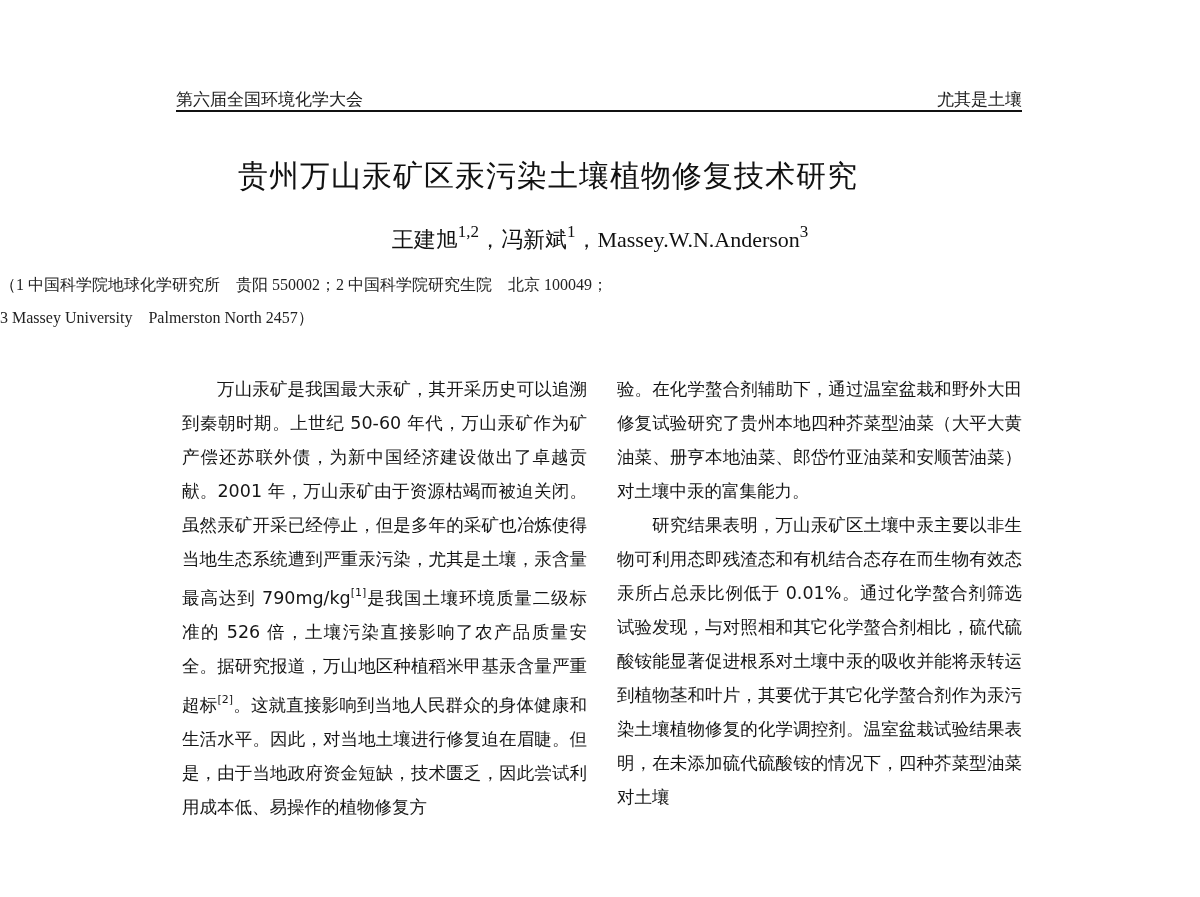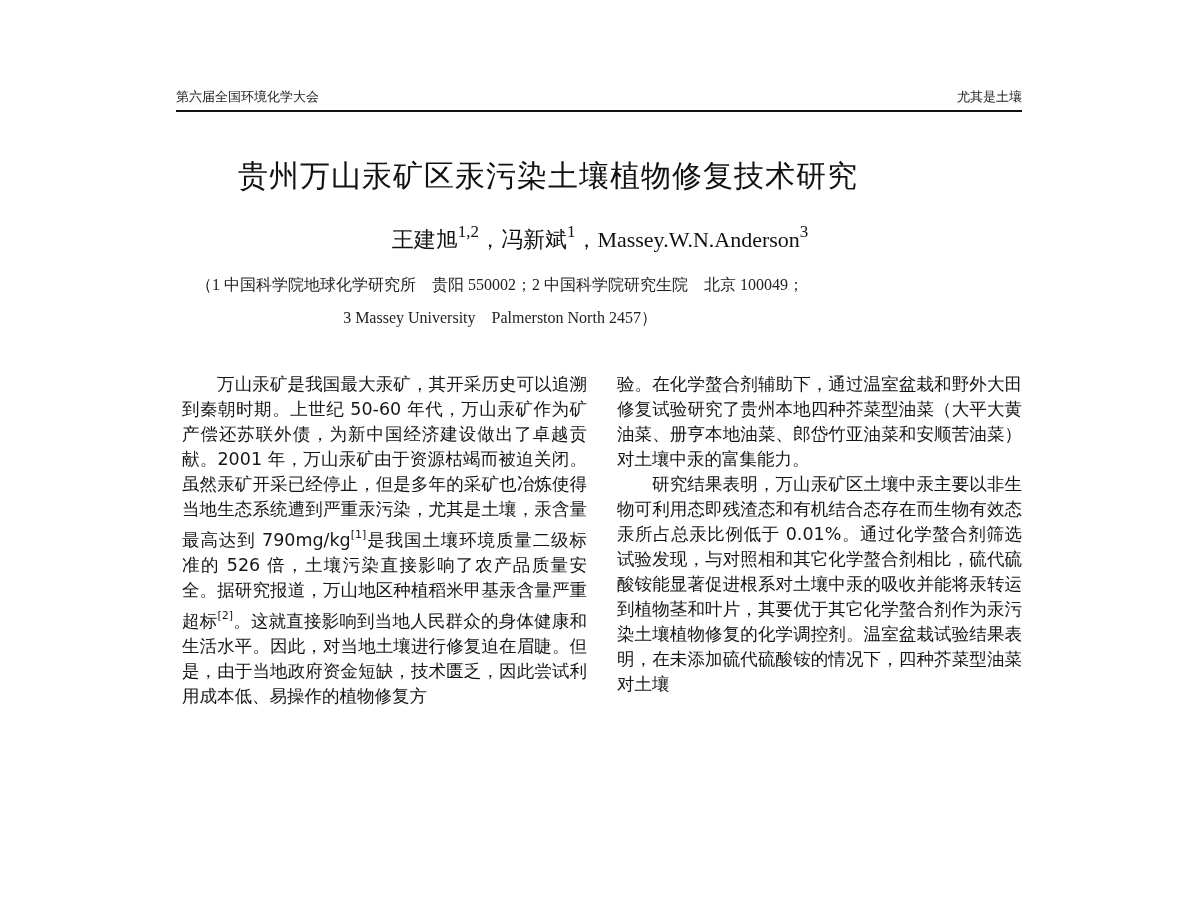--- a/index.html
+++ b/index.html
@@ -6,48 +6,48 @@
   body {
     width: 1200px; height: 897px; overflow: hidden;
     background: #ffffff; color: #111;
     font-family: "DejaVu Serif", "Liberation Serif", serif;
     position: relative;
   }
   .page-header {
     position: absolute; left: 176px; top: 88px; width: 846px;
     display: flex; justify-content: space-between; align-items: flex-end;
     font-family: "DejaVu Sans", "Liberation Sans", sans-serif;
-    font-size: 13px; color: #222;
+    font-size: 17px; color: #222;
   }
   .header-rule {
     position: absolute; left: 176px; top: 110px; width: 846px;
     height: 0; border-top: 2px solid #111;
   }
   .title {
     position: absolute; left: 0; top: 156px; width: 1096px;
     text-align: center; font-size: 30px; font-weight: normal; color: #111;
     margin: 0; letter-spacing: 1px;
     font-family: "DejaVu Sans", "Liberation Sans", sans-serif;
   }
   .authors {
     position: absolute; left: 0; top: 222px; width: 1200px;
     text-align: center; font-size: 22px; color: #111;
     font-family: "Liberation Serif", "DejaVu Serif", serif;
   }
   .authors sup { font-size: 17px; vertical-align: 10px; }
   .affil {
-    position: absolute; left: 0; width: 1000px; text-align: center;
+    position: absolute; left: 0; width: 1000px; text-align: left;
     font-size: 16px; color: #222;
     font-family: "Liberation Serif", "DejaVu Serif", serif;
   }
   .affil.l1 { top: 275px; }
   .affil.l2 { top: 308px; }
   .col {
     position: absolute; top: 372px; width: 405px;
-    font-size: 17.5px; line-height: 25px; color: #151515;
+    font-size: 17.5px; line-height: 34px; color: #151515;
     font-family: "DejaVu Sans", "Liberation Sans", sans-serif;
     text-align: justify;
   }
   .col.left { left: 182px; }
   .col.right { left: 617px; }
   .col p { margin: 0; }
   .col p.indent { text-indent: 2em; }
   .cite { font-size: 11px; vertical-align: 8px; }
 </style>
 </head>

